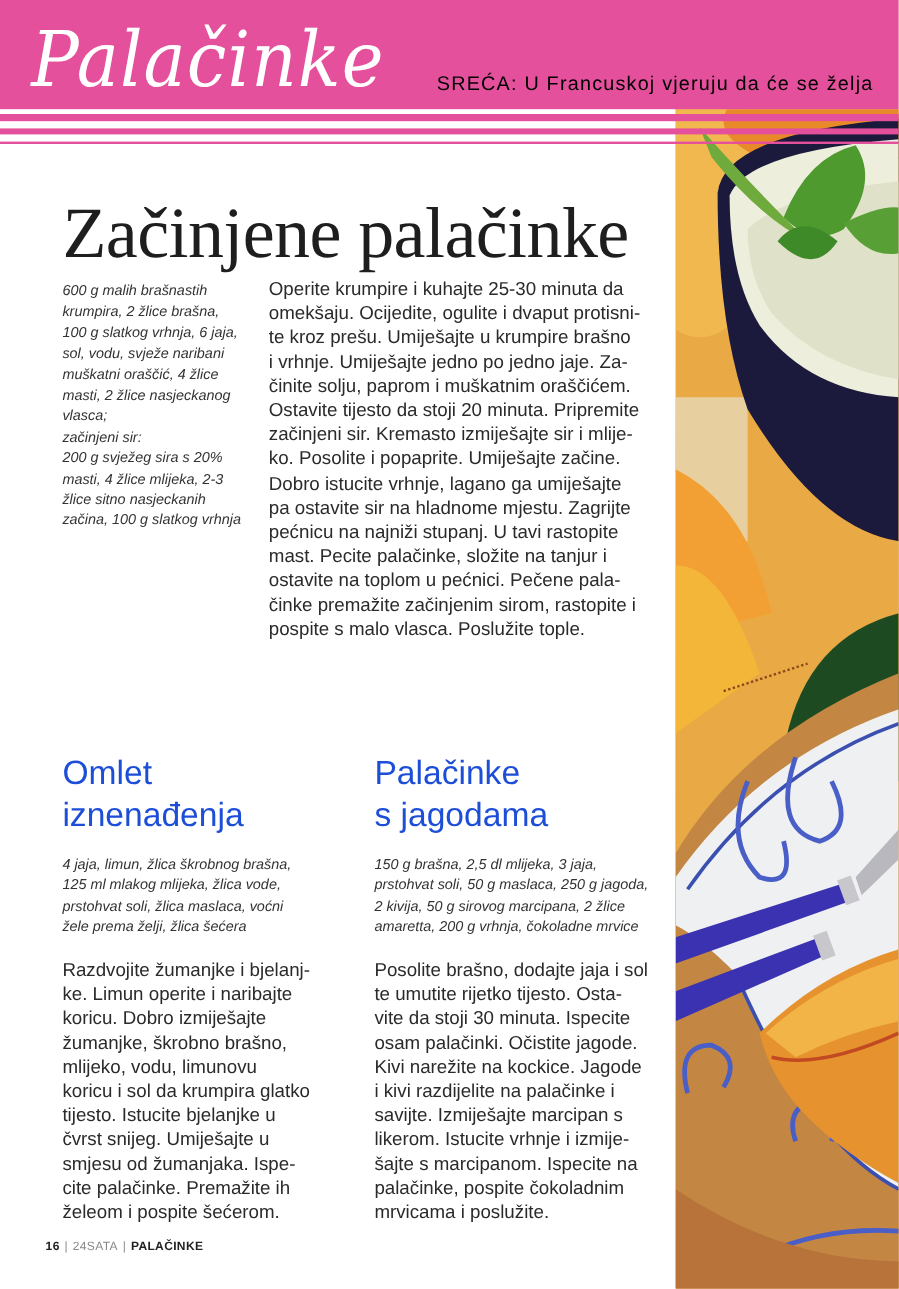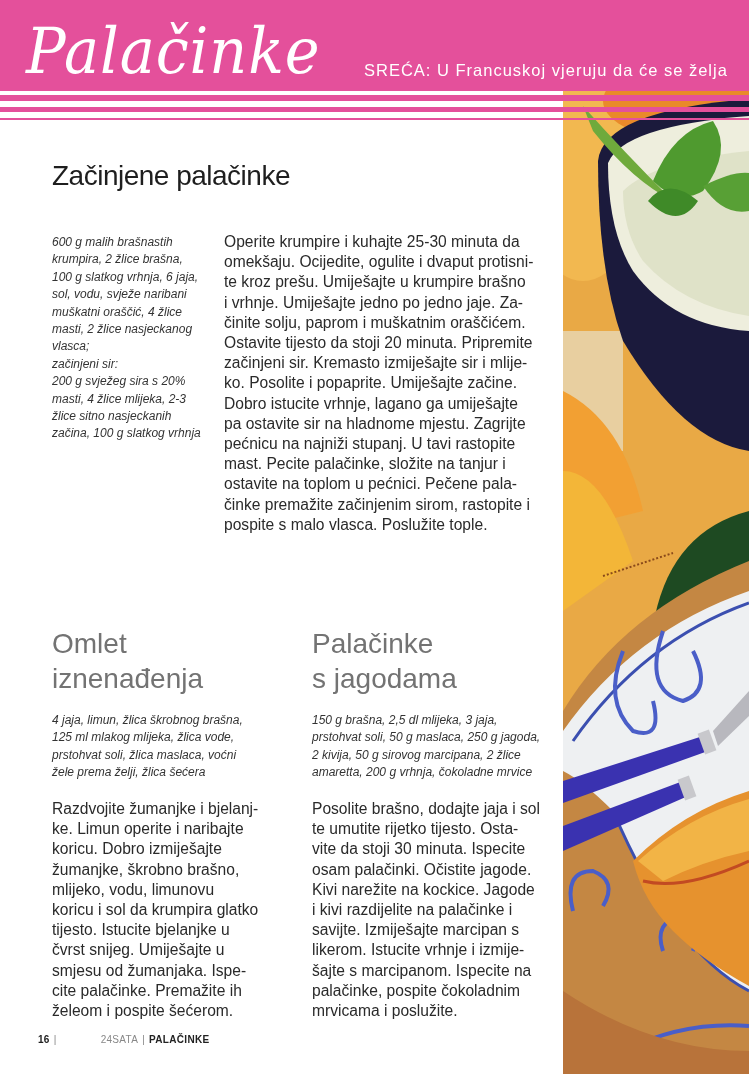--- a/index.html
+++ b/index.html
@@ -14,72 +14,72 @@
     .script-title {
       position: absolute; left: 26px; top: 12px;
       font-family: "DejaVu Serif", serif; font-style: italic;
       font-size: 64px; line-height: 78px; color: #ffffff;
       letter-spacing: 1px; font-weight: normal;
       transform: scaleX(0.92); transform-origin: left center;
     }
     .tagline {
       position: absolute; left: 364px; top: 61px;
       font-family: "Liberation Sans", sans-serif; font-size: 16.5px;
-      color: #ffffff; letter-spacing: 1px; white-space: nowrap;
+      color: #000000; letter-spacing: 1px; white-space: nowrap;
     }
     .stripe { position: absolute; left: 0; width: 749px; background: #E4509B; z-index: 3; }
     .s1 { top: 95px; height: 6px; }
     .s2 { top: 107px; height: 5px; }
     .s3 { top: 118px; height: 2px; }
 
     
     .photo {
       position: absolute; left: 563px; top: 91px; width: 186px; height: 983px;
       overflow: hidden; z-index: 1;
       background: linear-gradient(180deg, #e6a53a 0%, #f0b24a 20%, #d88a2a 40%, #c87a2a 60%, #c98a4a 80%, #b8753a 100%);
     }
     .photo svg { display: block; }
 
     
     .main-title {
       position: absolute; left: 52px; top: 160px;
-      font-size: 28px; font-weight: normal; color: #1e1e1e; letter-spacing: -0.5px;
-      font-family: Liberation Sans, sans-serif;
+      font-size: 60px; font-weight: normal; color: #1e1e1e; letter-spacing: -0.5px;
+      font-family: Liberation Serif, serif;
     }
     .ingredients {
       position: absolute; font-style: italic; font-size: 12px; line-height: 17.4px;
       color: #333333;
     }
     .ing-main { left: 52px; top: 234px; width: 165px; }
     .method {
       position: absolute; font-size: 15.6px; line-height: 20.2px; color: #2a2a2a;
     }
     .method-main { left: 224px; top: 232px; width: 340px; }
     .method p { white-space: nowrap; }
     .ingredients p { white-space: nowrap; }
 
     .sub-title {
-      position: absolute; font-size: 28px; line-height: 35px; color: #737373;
+      position: absolute; font-size: 28px; line-height: 35px; color: #1d4ed8;
       font-weight: normal;
     }
     .sub-left { left: 52px; top: 626px; }
     .sub-right { left: 312px; top: 626px; }
     .ing-left { left: 52px; top: 712px; width: 240px; }
     .ing-right { left: 312px; top: 712px; width: 250px; }
     .method-left { left: 52px; top: 799px; width: 245px; }
     .method-right { left: 312px; top: 799px; width: 250px; }
 
     
     .footer {
       position: absolute; left: 38px; top: 1034px; font-size: 10px;
       color: #222; letter-spacing: 0.3px; white-space: nowrap;
     }
     .footer .num { font-weight: bold; }
     .footer .sep { color: #888; margin: 0 4px; }
-    .footer .brand { color: #888; margin-left: 40px; }
+    .footer .brand { color: #888; }
     .footer .section { font-weight: bold; }
   </style>
 </head>
 <body>
 
 <div class="header-band">
   <div class="script-title">Palačinke</div>
   <div class="tagline">SREĆA: U Francuskoj vjeruju da će se želja</div>
 </div>
 <div class="stripe s1"></div>

